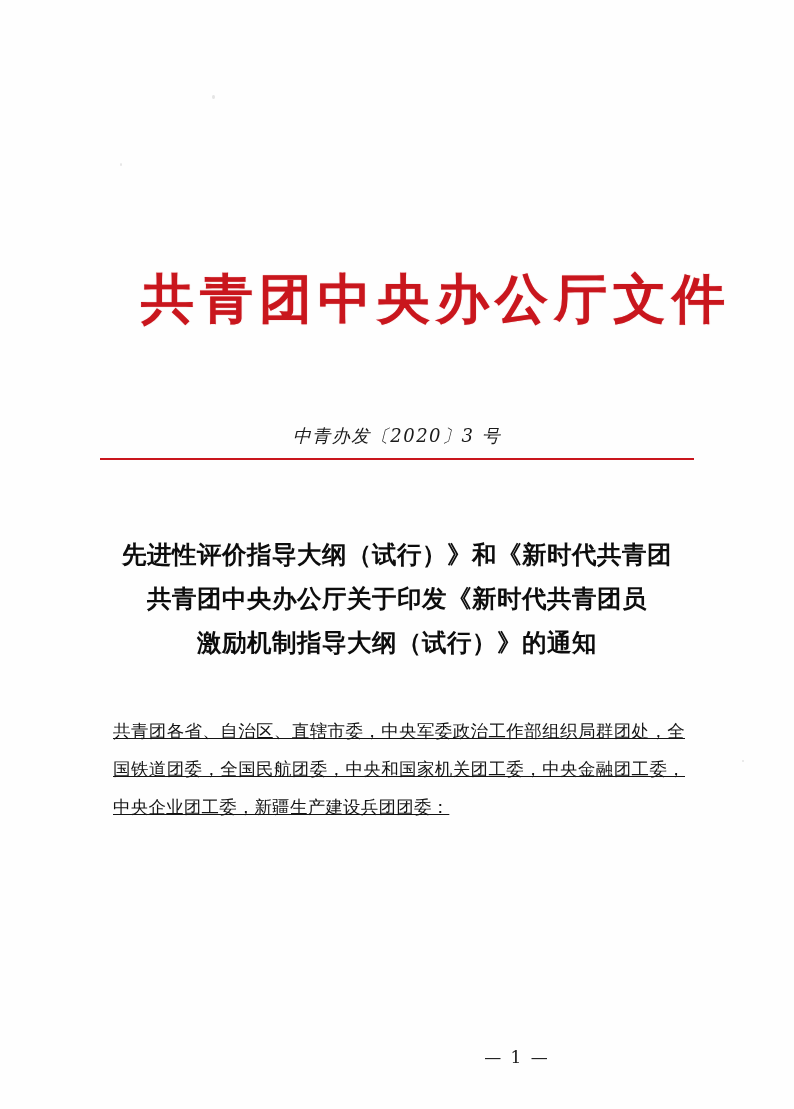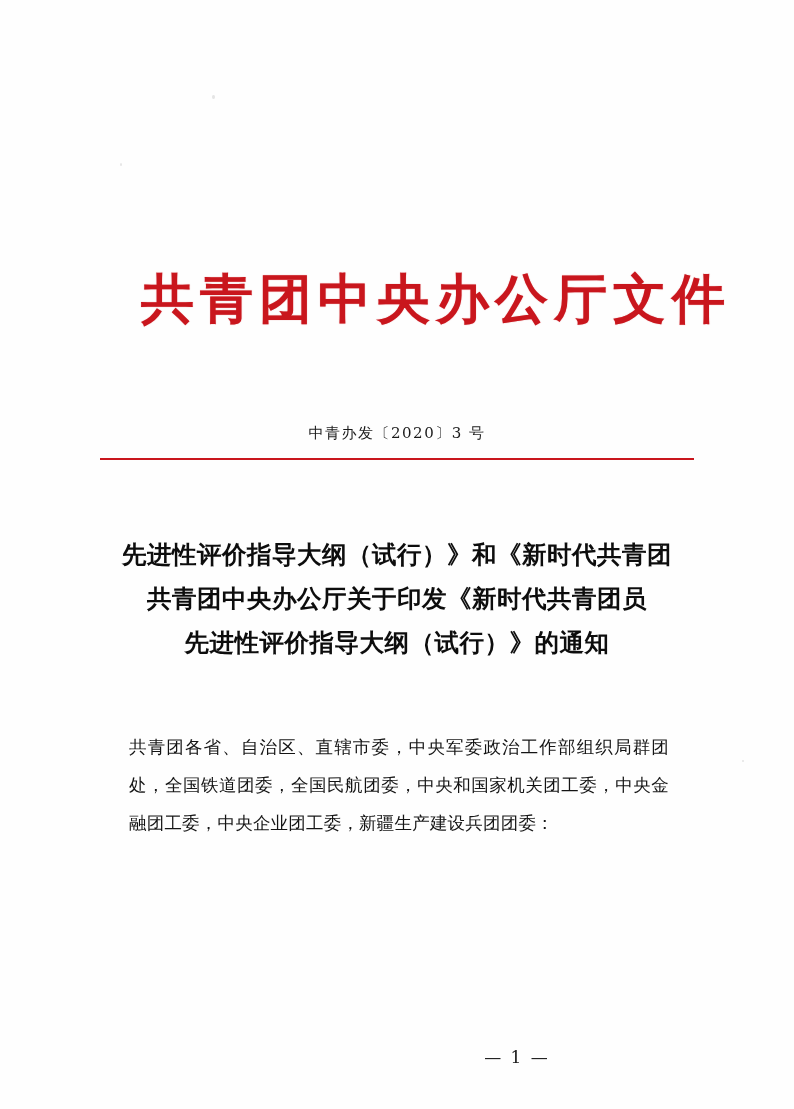--- a/index.html
+++ b/index.html
@@ -48,24 +48,25 @@
     text-shadow: 0 0 1px rgba(201,22,29,.55);
     padding-left: 39px;
   }
 
   .doc-number {
     position: absolute;
     top: 424px;
     left: 0;
     width: 794px;
     text-align: center;
-    font-size: 15px;
+    font-size: 18px;
     letter-spacing: 1.5px;
     color: #1a1a1a;
     font-family: "DejaVu Serif", "Liberation Serif", serif;
+    font-style: italic;
   }
 
   .red-rule {
     position: absolute;
     top: 458px;
     left: 100px;
     width: 594px;
     height: 2.2px;
     background: #c9161d;
   }
@@ -90,21 +91,21 @@
     top: 712px;
     left: 113px;
     width: 572px;
     font-size: 17.5px;
     line-height: 38px;
     letter-spacing: 0.2px;
     color: #141414;
     font-family: "DejaVu Serif", "Liberation Serif", serif;
     text-align: justify;
   }
-  .body-text p { margin: 16px; }
+  .body-text p { margin: 0; text-decoration: underline; }
   .body-text p.indent { text-indent: 2em; }
 
   .page-number {
     position: absolute;
     top: 1047px;
     left: 0;
     width: 794px;
     text-align: center;
     font-size: 17px;
     letter-spacing: 2px;
@@ -124,21 +125,21 @@
 
   <div class="masthead">共青团中央办公厅文件</div>
 
   <div class="doc-number">中青办发〔2020〕3 号</div>
 
   <div class="red-rule"></div>
 
   <div class="doc-title">
     <span class="line">先进性评价指导大纲（试行）》和《新时代共青团</span>
     <span class="line">共青团中央办公厅关于印发《新时代共青团员</span>
-    <span class="line">先进性评价指导大纲（试行）》的通知</span>
+    <span class="line">激励机制指导大纲（试行）》的通知</span>
   </div>
 
   <div class="body-text">
     <p>共青团各省、自治区、直辖市委，中央军委政治工作部组织局群团处，全国铁道团委，全国民航团委，中央和国家机关团工委，中央金融团工委，中央企业团工委，新疆生产建设兵团团委：</p>
   </div>
 
   <div class="page-number">— 1 —</div>
 
 </div>
 

